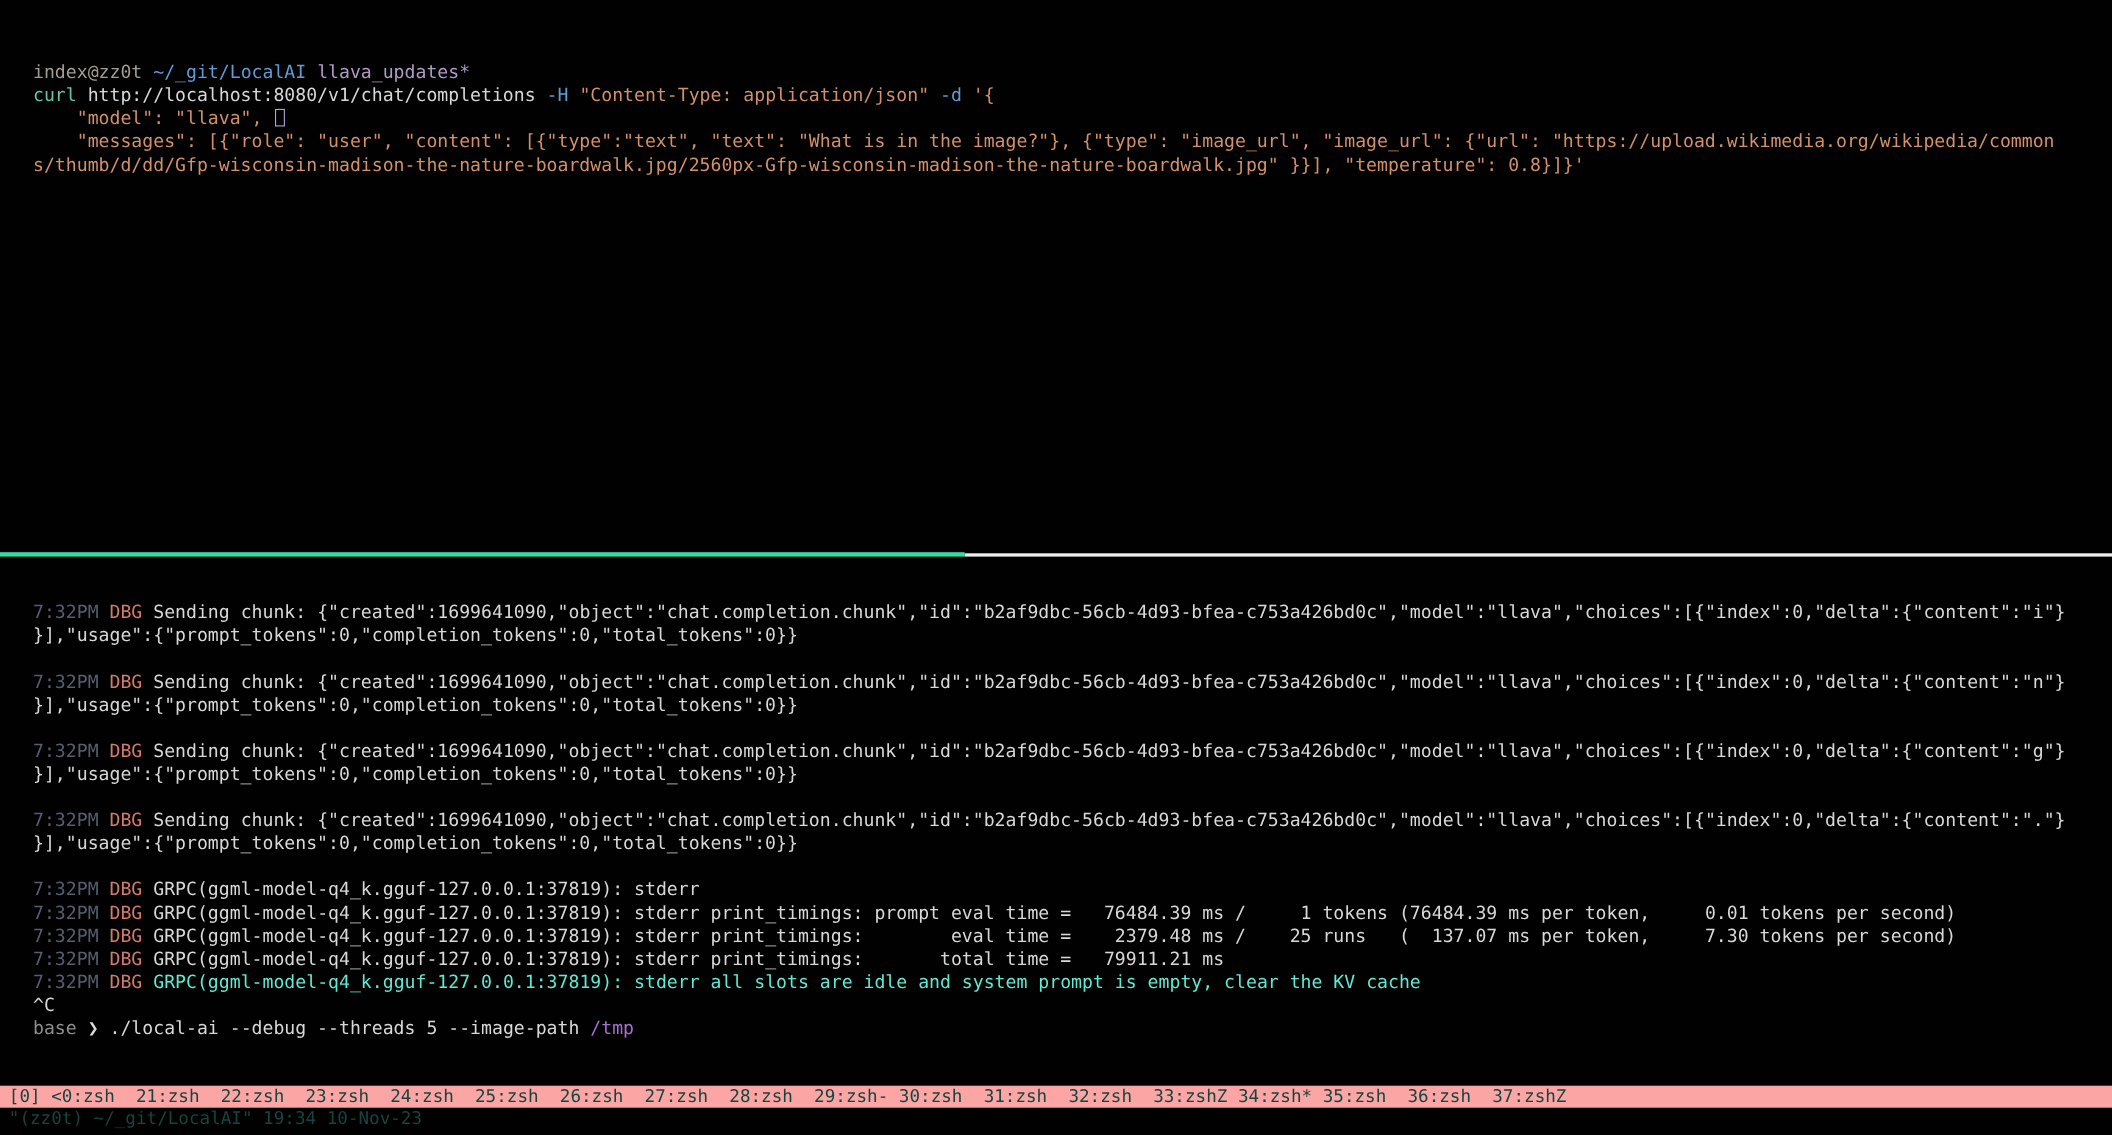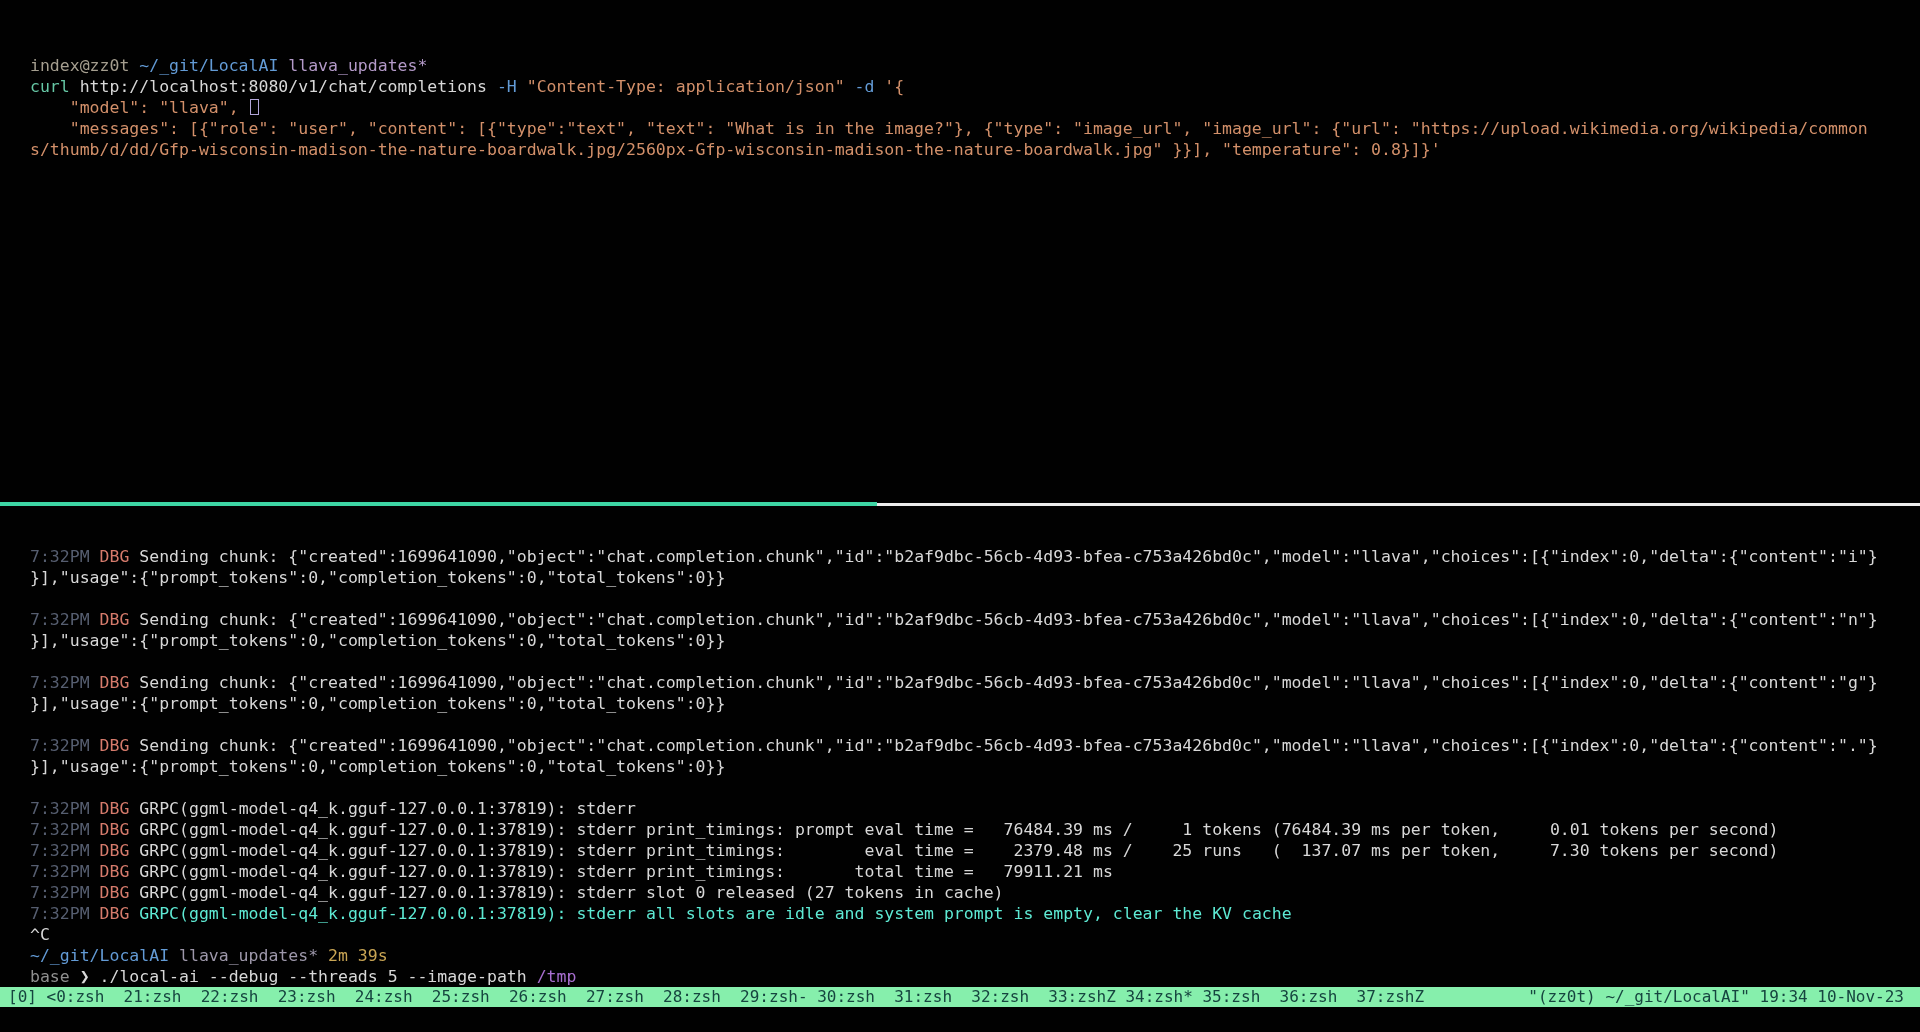--- a/index.html
+++ b/index.html
@@ -47,24 +47,22 @@
         <div class="row"><span style="color: rgb(86, 94, 112);">7:32PM </span><span style="color: rgb(214, 123, 108);">DBG </span><span style="color: rgb(216, 216, 216);">Sending chunk: {"created":1699641090,"object":"chat.completion.chunk","id":"b2af9dbc-56cb-4d93-bfea-c753a426bd0c","model":"llava","choices":[{"index":0,"delta":{"content":"g"}</span></div>
         <div class="row"><span style="color: rgb(216, 216, 216);">}],"usage":{"prompt_tokens":0,"completion_tokens":0,"total_tokens":0}}</span></div>
         <div class="row"></div>
         <div class="row"><span style="color: rgb(86, 94, 112);">7:32PM </span><span style="color: rgb(214, 123, 108);">DBG </span><span style="color: rgb(216, 216, 216);">Sending chunk: {"created":1699641090,"object":"chat.completion.chunk","id":"b2af9dbc-56cb-4d93-bfea-c753a426bd0c","model":"llava","choices":[{"index":0,"delta":{"content":"."}</span></div>
         <div class="row"><span style="color: rgb(216, 216, 216);">}],"usage":{"prompt_tokens":0,"completion_tokens":0,"total_tokens":0}}</span></div>
         <div class="row"></div>
         <div class="row"><span style="color: rgb(86, 94, 112);">7:32PM </span><span style="color: rgb(214, 123, 108);">DBG </span><span style="color: rgb(216, 216, 216);">GRPC(ggml-model-q4_k.gguf-127.0.0.1:37819): stderr</span></div>
         <div class="row"><span style="color: rgb(86, 94, 112);">7:32PM </span><span style="color: rgb(214, 123, 108);">DBG </span><span style="color: rgb(216, 216, 216);">GRPC(ggml-model-q4_k.gguf-127.0.0.1:37819): stderr print_timings: prompt eval time =   76484.39 ms /     1 tokens (76484.39 ms per token,     0.01 tokens per second)</span></div>
         <div class="row"><span style="color: rgb(86, 94, 112);">7:32PM </span><span style="color: rgb(214, 123, 108);">DBG </span><span style="color: rgb(216, 216, 216);">GRPC(ggml-model-q4_k.gguf-127.0.0.1:37819): stderr print_timings:        eval time =    2379.48 ms /    25 runs   (  137.07 ms per token,     7.30 tokens per second)</span></div>
         <div class="row"><span style="color: rgb(86, 94, 112);">7:32PM </span><span style="color: rgb(214, 123, 108);">DBG </span><span style="color: rgb(216, 216, 216);">GRPC(ggml-model-q4_k.gguf-127.0.0.1:37819): stderr print_timings:       total time =   79911.21 ms</span></div>
-        <div class="row"><span style="color: rgb(86, 94, 112);">7:32PM </span><span style="color: rgb(214, 123, 108);">DBG </span><span style="color: rgb(216, 216, 216);">GRPC(ggml-model-q4_k.gguf-127.0.0.1:37819): stderr slot 0 released (27 tokens in cache)</span></div>
         <div class="row"><span style="color: rgb(86, 94, 112);">7:32PM </span><span style="color: rgb(214, 123, 108);">DBG </span><span style="color: #5eead4;">GRPC(ggml-model-q4_k.gguf-127.0.0.1:37819): stderr all slots are idle and system prompt is empty, clear the KV cache</span></div>
         <div class="row"><span style="color: rgb(216, 216, 216);">^C</span></div>
-        <div class="row"><span style="color: rgb(99, 155, 214);">~/_git/LocalAI </span><span style="color: rgb(158, 152, 171);">llava_updates* </span><span style="color: rgb(201, 165, 84);">2m 39s</span></div>
         <div class="row"><span style="color: rgb(143, 143, 143);">base </span><span style="color: rgb(216, 216, 216);">❯ </span><span style="color: rgb(216, 216, 216);">./local-ai --debug --threads 5 --image-path </span><span class="underline" style="color: rgb(168, 111, 208);">/tmp</span></div>
       </div>
   </div>
-  <div class="status-bar" style="background: #86efac; color: rgb(22, 69, 63);">
+  <div class="status-bar" style="background: #fca5a5; color: rgb(22, 69, 63); flex-direction: column;">
     <span>[0] &lt;0:zsh  21:zsh  22:zsh  23:zsh  24:zsh  25:zsh  26:zsh  27:zsh  28:zsh  29:zsh- 30:zsh  31:zsh  32:zsh  33:zshZ 34:zsh* 35:zsh  36:zsh  37:zshZ</span>
     <span>"(zz0t) ~/_git/LocalAI" 19:34 10-Nov-23</span>
   </div>
 </div>
 
 </body></html>

